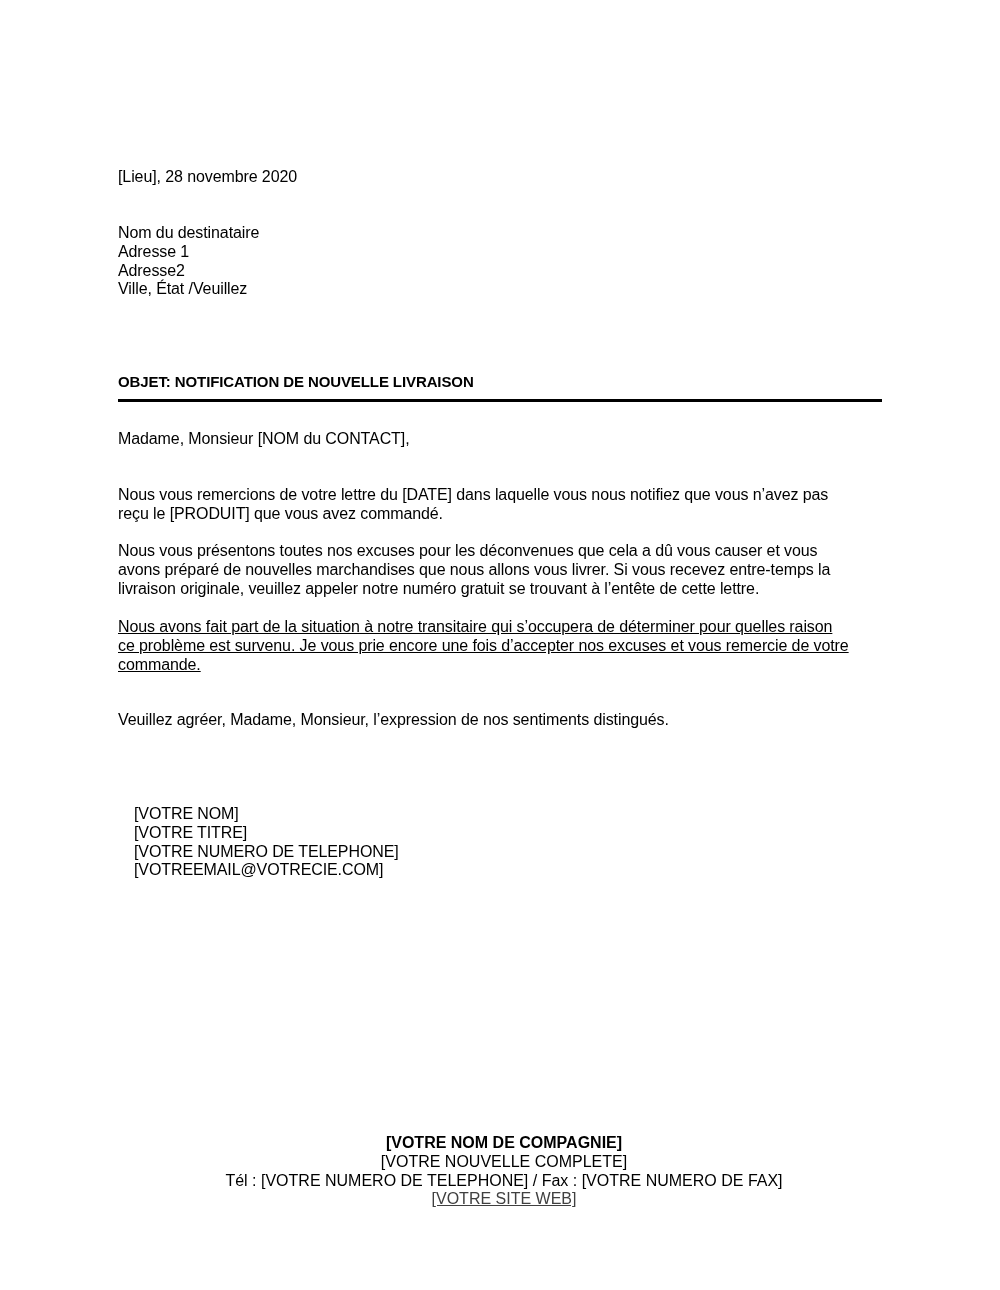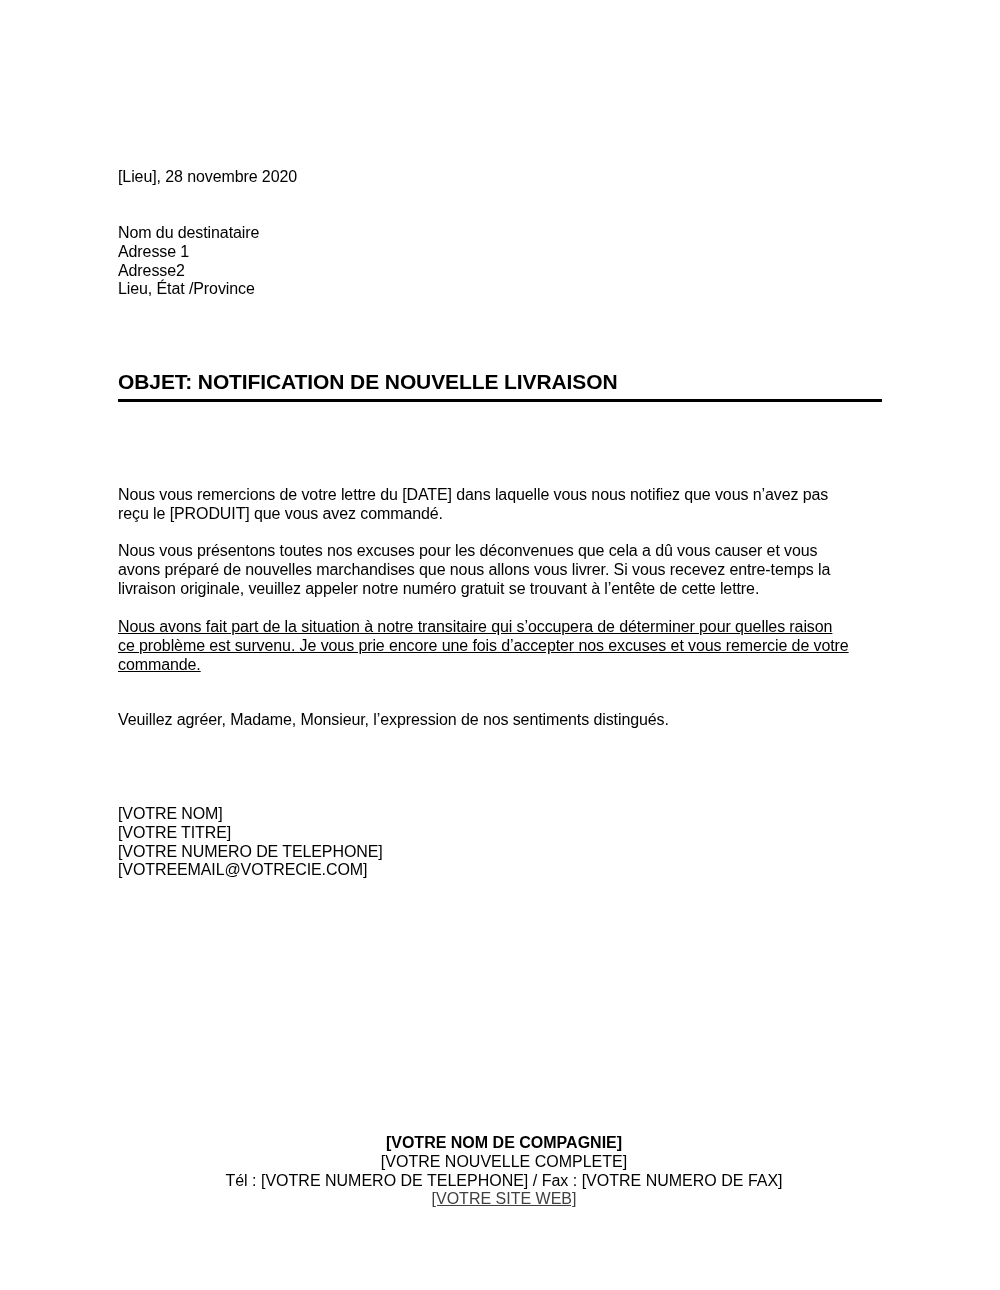--- a/index.html
+++ b/index.html
@@ -30,36 +30,36 @@
       width: 770px;
       line-height: 18.8px;
       letter-spacing: -0.1px;
     }
     .line { display: block; white-space: nowrap; }
     .date { top: 168px; }
     .recipient { top: 224px; }
     .subject {
       top: 373px;
       font-weight: bold;
-      font-size: 21px;
+      font-size: 15px;
     }
     .rule {
       position: absolute;
       left: 118px;
       top: 399px;
       width: 764px;
       height: 3px;
       background: #000000;
     }
     .salutation { top: 430px; }
     .para1 { top: 486px; }
     .para2 { top: 542px; }
     .para3 { top: 618px; text-decoration: underline; }
     .closing { top: 711px; }
-    .signature { top: 805px; }
+    .signature { top: 805px; margin-left: 16px; }
     .footer {
       position: absolute;
       left: 4px;
       width: 1000px;
       top: 1134px;
       text-align: center;
       line-height: 18.8px;
     }
     .footer .company { font-weight: bold; }
     .footer a {
@@ -73,29 +73,32 @@
 <div class="page">
 
   <div class="block date">
     <span class="line">[Lieu], 28 novembre 2020</span>
   </div>
 
   <div class="block recipient">
     <span class="line">Nom du destinataire</span>
     <span class="line">Adresse 1</span>
     <span class="line">Adresse2</span>
-    <span class="line">Lieu, État /Province</span>
+    <span class="line">Ville, État /Veuillez</span>
   </div>
 
   <div class="block subject">
     <span class="line">OBJET: NOTIFICATION DE NOUVELLE LIVRAISON</span>
   </div>
 
   <div class="rule"></div>
 
+  <div class="block salutation">
+    <span class="line">Madame, Monsieur [NOM du CONTACT],</span>
+  </div>
 
   <div class="block para1">
     <span class="line">Nous vous remercions de votre lettre du [DATE] dans laquelle vous nous notifiez que vous n’avez pas</span>
     <span class="line">reçu le [PRODUIT] que vous avez commandé.</span>
   </div>
 
   <div class="block para2">
     <span class="line">Nous vous présentons toutes nos excuses pour les déconvenues que cela a dû vous causer et vous</span>
     <span class="line">avons préparé de nouvelles marchandises que nous allons vous livrer. Si vous recevez entre-temps la</span>
     <span class="line">livraison originale, veuillez appeler notre numéro gratuit se trouvant à l’entête de cette lettre.</span>

